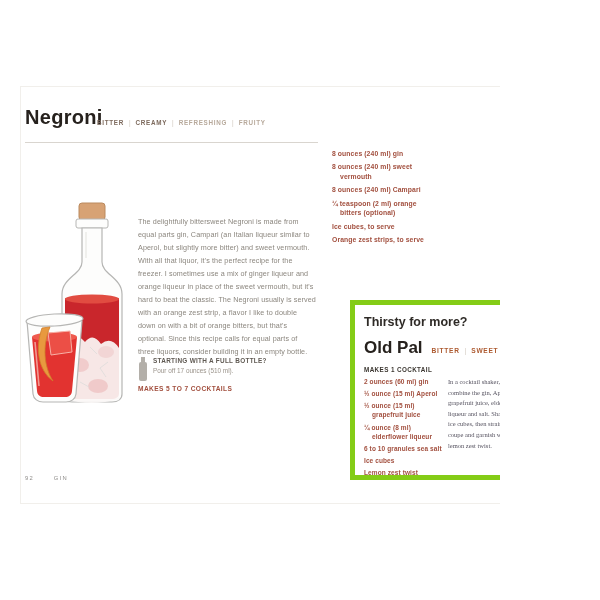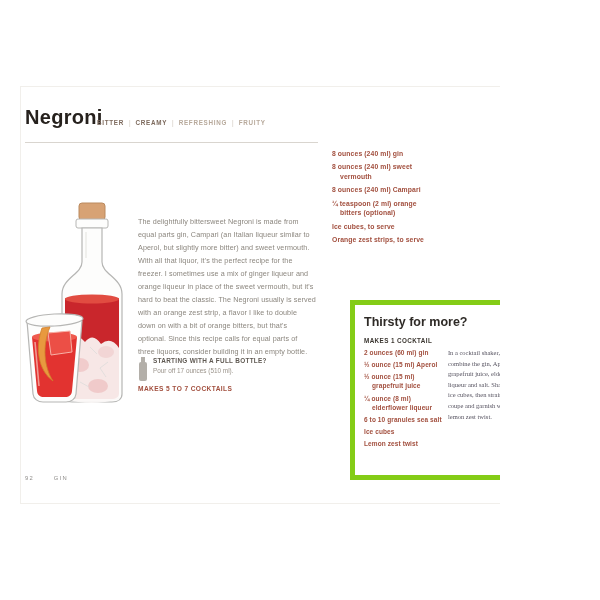--- a/index.html
+++ b/index.html
@@ -121,20 +121,29 @@
     <div class="ing">8 ounces (240 ml) Campari</div>
     <div class="ing">¼ teaspoon (2 ml) orange bitters (optional)</div>
     <div class="ing">Ice cubes, to serve</div>
     <div class="ing">Orange zest strips, to serve</div>
   </div>
 
 
   <div class="morebox">
     <div class="mb-title">Thirsty for more?</div>
 
+    <div class="mb-row">
+      <span class="mb-recipe">Old Pal</span>
+      <span class="tags" style="position:static">
+        <span class="tag op-strong">BITTER</span>
+        <span class="tag op-strong">SWEET</span>
+        <span class="tag op-mid">FRUITY</span>
+        <span class="tag op-light">SOUR</span>
+      </span>
+    </div>
 
     <div class="mb-yield">MAKES 1 COCKTAIL</div>
 
     <div class="mb-cols">
       <div class="mb-ing">
         <div class="ing">2 ounces (60 ml) gin</div>
         <div class="ing">½ ounce (15 ml) Aperol</div>
         <div class="ing">½ ounce (15 ml) grapefruit juice</div>
         <div class="ing">¼ ounce (8 ml) elderflower liqueur</div>
         <div class="ing">6 to 10 granules sea salt</div>

